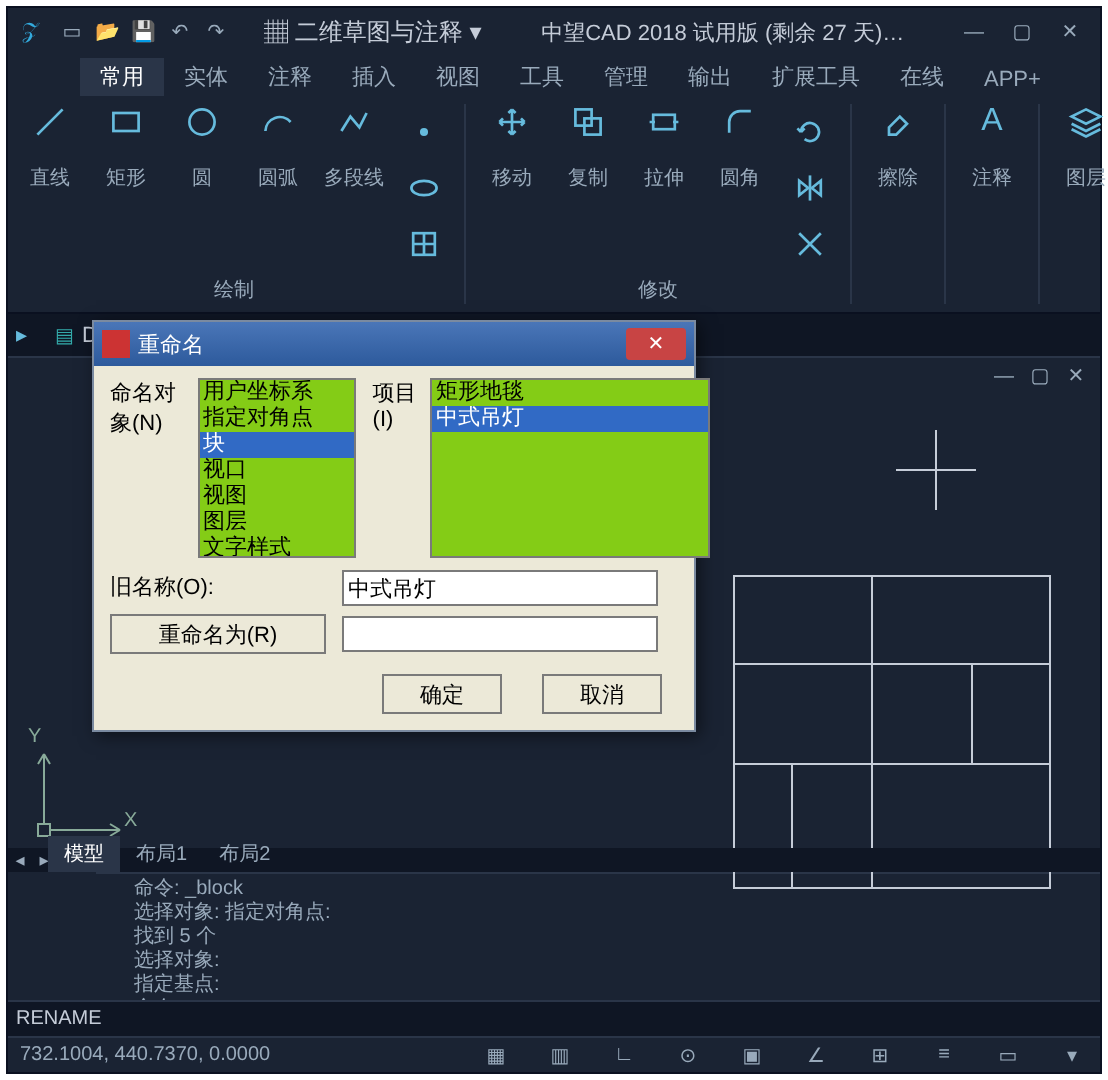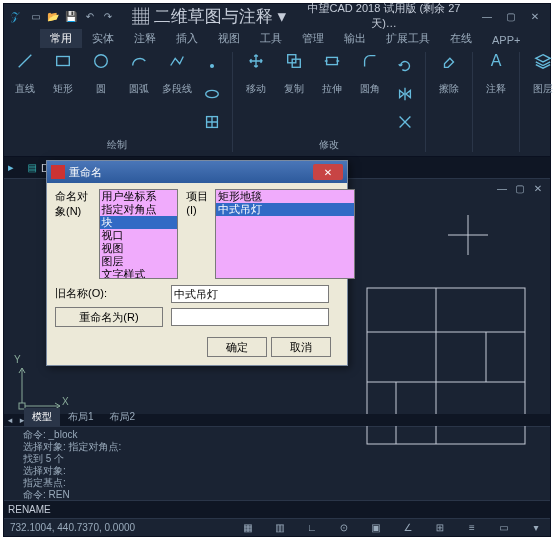--- a/index.html
+++ b/index.html
@@ -2,21 +2,21 @@
 <html><head>
 <meta charset="utf-8">
 <style>
   * { margin: 0; padding: 0; box-sizing: border-box; font-family: "Microsoft YaHei", Arial, sans-serif; }
   body { width: 554px; height: 540px; background: #fff; overflow: hidden; position: relative; }
   .app { position: absolute; left: 3px; top: 3px; width: 548px; height: 534px; background: #1a2333; color: #c5ccd8; font-size: 11px; display: flex; flex-direction: column; border: 1px solid #0a1020; }
   .titlebar { height: 24px; background: #1a2333; display: flex; align-items: center; padding: 0 4px; gap: 3px; }
   .tb-ico { width: 14px; height: 14px; display: inline-flex; align-items: center; justify-content: center; font-size: 11px; color: #7aa; }
   .qat { display: flex; gap: 4px; margin-left: 4px; }
   .qat span { width: 14px; height: 14px; font-size: 10px; color: #9ab; cursor: pointer; display: inline-flex; align-items: center; justify-content: center; }
-  .tb-drop { margin-left: 8px; padding: 0 6px; color: #c5ccd8; font-size: 17px; }
+  .tb-drop { margin-left: 8px; padding: 0 6px; color: #c5ccd8; font-size: 12px; }
   .tb-title { flex: 1; text-align: center; font-size: 11px; color: #c5ccd8; }
   .win-btns { display: flex; gap: 2px; }
   .win-btns span { width: 22px; height: 16px; display: inline-flex; align-items: center; justify-content: center; color: #9ab; cursor: pointer; font-size: 10px; }
   .ribbon-tabs { display: flex; gap: 0; padding-left: 36px; height: 20px; align-items: flex-end; }
   .ribbon-tabs div { padding: 2px 10px; font-size: 11px; color: #9ab; cursor: pointer; }
   .ribbon-tabs .active { background: #2a3548; color: #fff; }
   .ribbon { background: #1a2333; padding: 4px; display: flex; gap: 6px; border-bottom: 1px solid #0a1020; }
   .ribbon-group { display: flex; flex-direction: column; align-items: center; border-right: 1px solid #2a3548; padding-right: 6px; }
   .ribbon-row { display: flex; gap: 4px; }
   .ribbon-btn { width: 28px; height: 28px; display: flex; align-items: center; justify-content: center; color: #6bd; cursor: pointer; }
@@ -33,41 +33,41 @@
   .crosshair { position: absolute; right: 62px; top: 36px; }
   .crosshair svg { stroke: #c5ccd8; }
   .drawing { position: absolute; right: 24px; top: 108px; }
   .drawing svg { stroke: #c5ccd8; fill: none; stroke-width: 1; }
   .ucs { position: absolute; left: 8px; bottom: 8px; }
   .scroll-h { position: absolute; left: 0; bottom: 0; right: 0; height: 12px; background: #0f1624; display: flex; align-items: center; }
   .scroll-h .arr { width: 12px; text-align: center; color: #9ab; cursor: pointer; font-size: 9px; }
   .layout-tabs { position: absolute; left: 20px; bottom: 0; height: 18px; display: flex; align-items: center; gap: 0; z-index: 2; }
   .layout-tabs div { padding: 2px 8px; font-size: 10px; color: #9ab; cursor: pointer; }
   .layout-tabs .active { background: #2a3548; color: #fff; }
-  .cmdline { height: 74px; background: #1a2333; border-top: 1px solid #2a3548; padding: 2px 19px; font-size: 10px; color: #9ab; overflow: hidden; line-height: 12px; }
+  .cmdline { height: 64px; background: #1a2333; border-top: 1px solid #2a3548; padding: 2px 19px; font-size: 10px; color: #9ab; overflow: hidden; line-height: 12px; margin-left: 44px; }
   .cmdprompt { height: 18px; background: #0f1624; border-top: 1px solid #2a3548; display: flex; align-items: center; padding: 0 4px; font-size: 10px; color: #c5ccd8; }
   .statusbar { height: 18px; background: #1a2333; border-top: 1px solid #2a3548; display: flex; align-items: center; padding: 0 6px; font-size: 10px; color: #9ab; gap: 16px; }
   .statusbar .sp { flex: 1; }
   .statusbar .sbtn { width: 16px; text-align: center; cursor: pointer; }
   
   .dialog { position: absolute; left: 42px; top: 156px; width: 302px; background: #ece9d8; border: 1px solid #7a8aa0; box-shadow: 2px 2px 8px rgba(0,0,0,0.5); font-size: 11px; color: #000; }
   .dlg-title { height: 22px; background: linear-gradient(#4a76b8,#2d5a9c); display: flex; align-items: center; padding: 0 4px; color: #fff; }
   .dlg-title .ico { width: 14px; height: 14px; background: #c33; margin-right: 4px; }
   .dlg-close { margin-left: auto; width: 30px; height: 16px; background: #c84444; color: #fff; display: flex; align-items: center; justify-content: center; font-size: 10px; cursor: pointer; border-radius: 2px; }
   .dlg-body { padding: 6px 8px 8px; }
   .dlg-row { display: flex; gap: 8px; margin-bottom: 4px; }
   .dlg-col { display: flex; flex-direction: row; }
   .dlg-lbl { font-size: 11px; margin-bottom: 2px; }
-  .listbox { width: 108px; height: 90px; border: 1px solid #7a7a7a; background: #f0abfc; overflow: auto; font-size: 11px; }
+  .listbox { width: 108px; height: 90px; border: 1px solid #7a7a7a; background: #84cc16; overflow: auto; font-size: 11px; }
   .listbox.wide { width: 158px; }
   .listbox div { padding: 0 2px; line-height: 13px; cursor: pointer; }
   .listbox .sel { background: #316ac5; color: #fff; }
   .txtfield { width: 158px; height: 18px; border: 1px solid #7a7a7a; background: #fff; padding: 0 2px; font-size: 11px; }
   .dlg-btn { height: 20px; padding: 0 10px; background: #ece9d8; border: 1px solid #7a7a7a; cursor: pointer; font-size: 11px; }
-  .dlg-actions { display: flex; justify-content: flex-end; gap: 4px; margin-top: 10px; padding-right: 8px; }
+  .dlg-actions { display: flex; justify-content: flex-end; gap: 20px; margin-top: 10px; padding-right: 8px; }
 </style>
 </head>
 <body>
 
 <div class="app">
 
   <div class="titlebar">
     <span class="tb-ico" style="color:#3ad">𝒵</span>
     <div class="qat">
       <span>▭</span>

